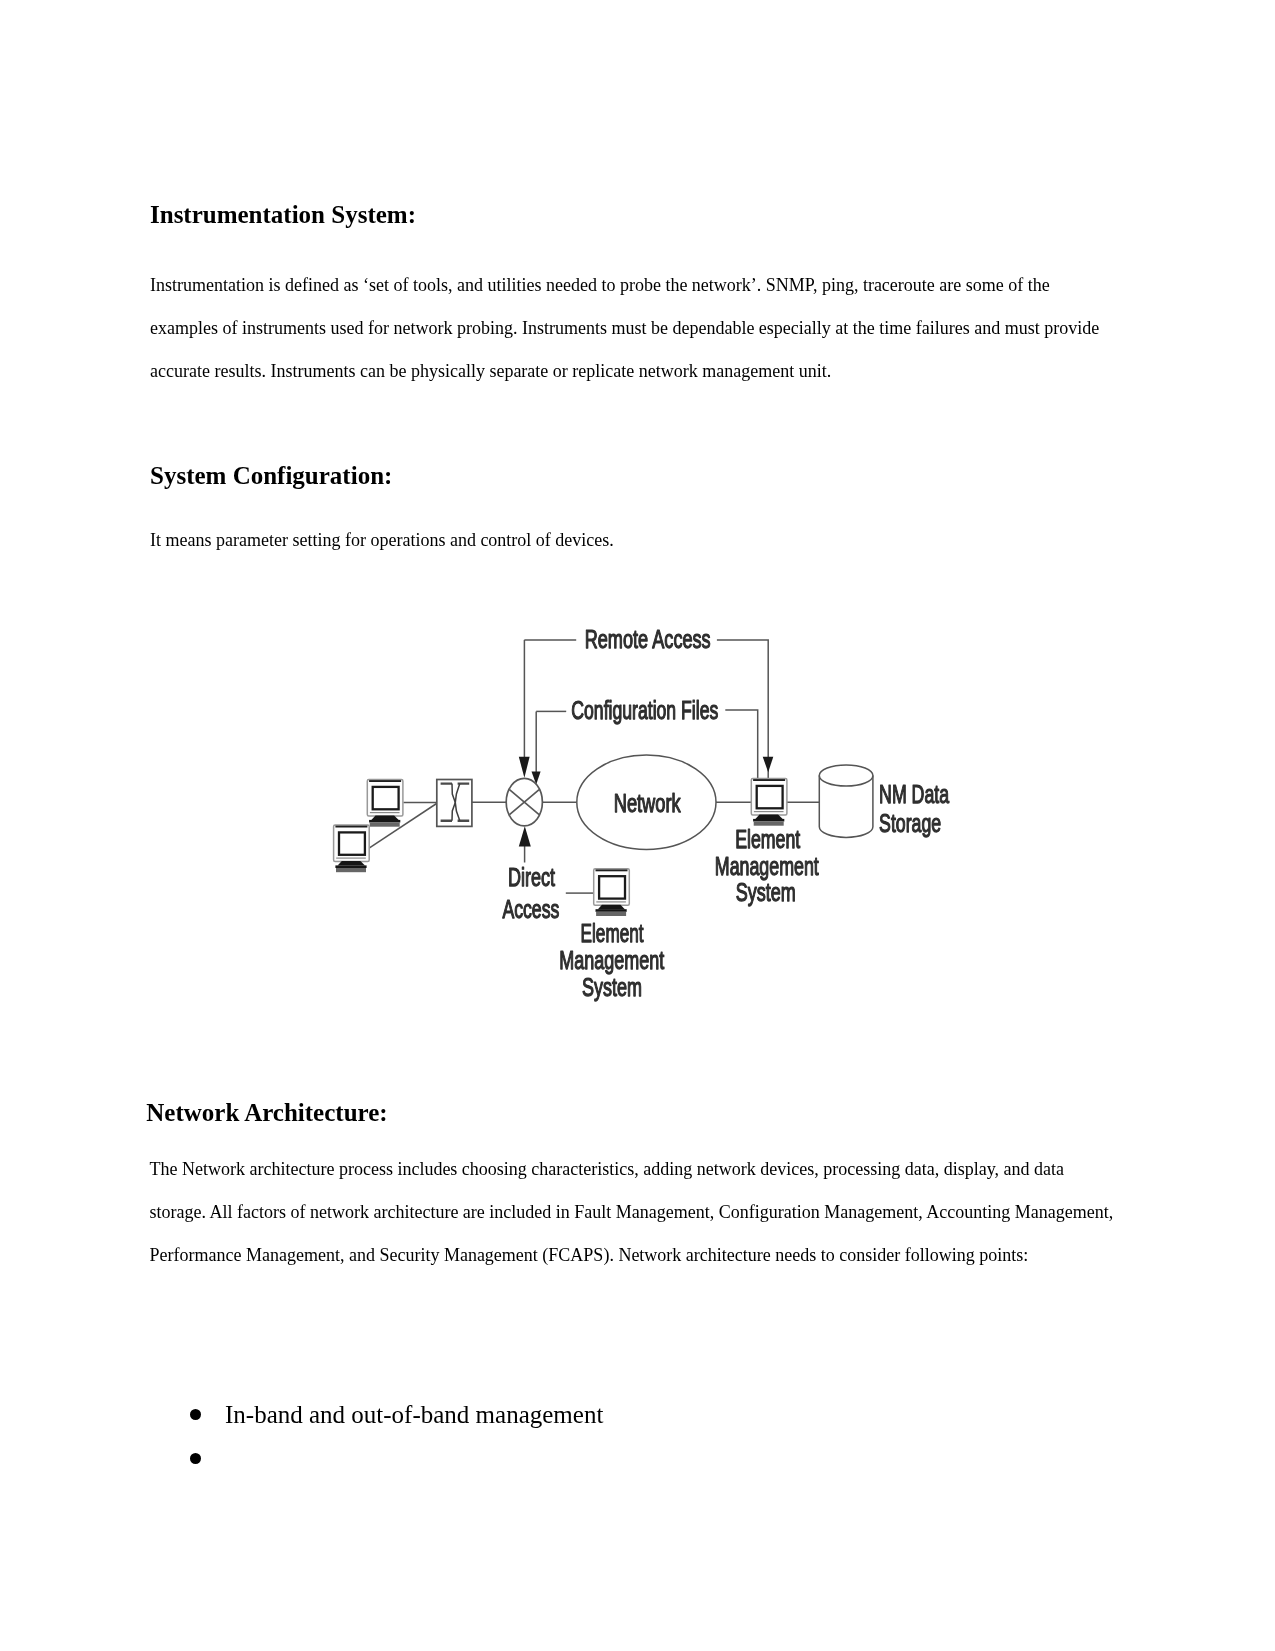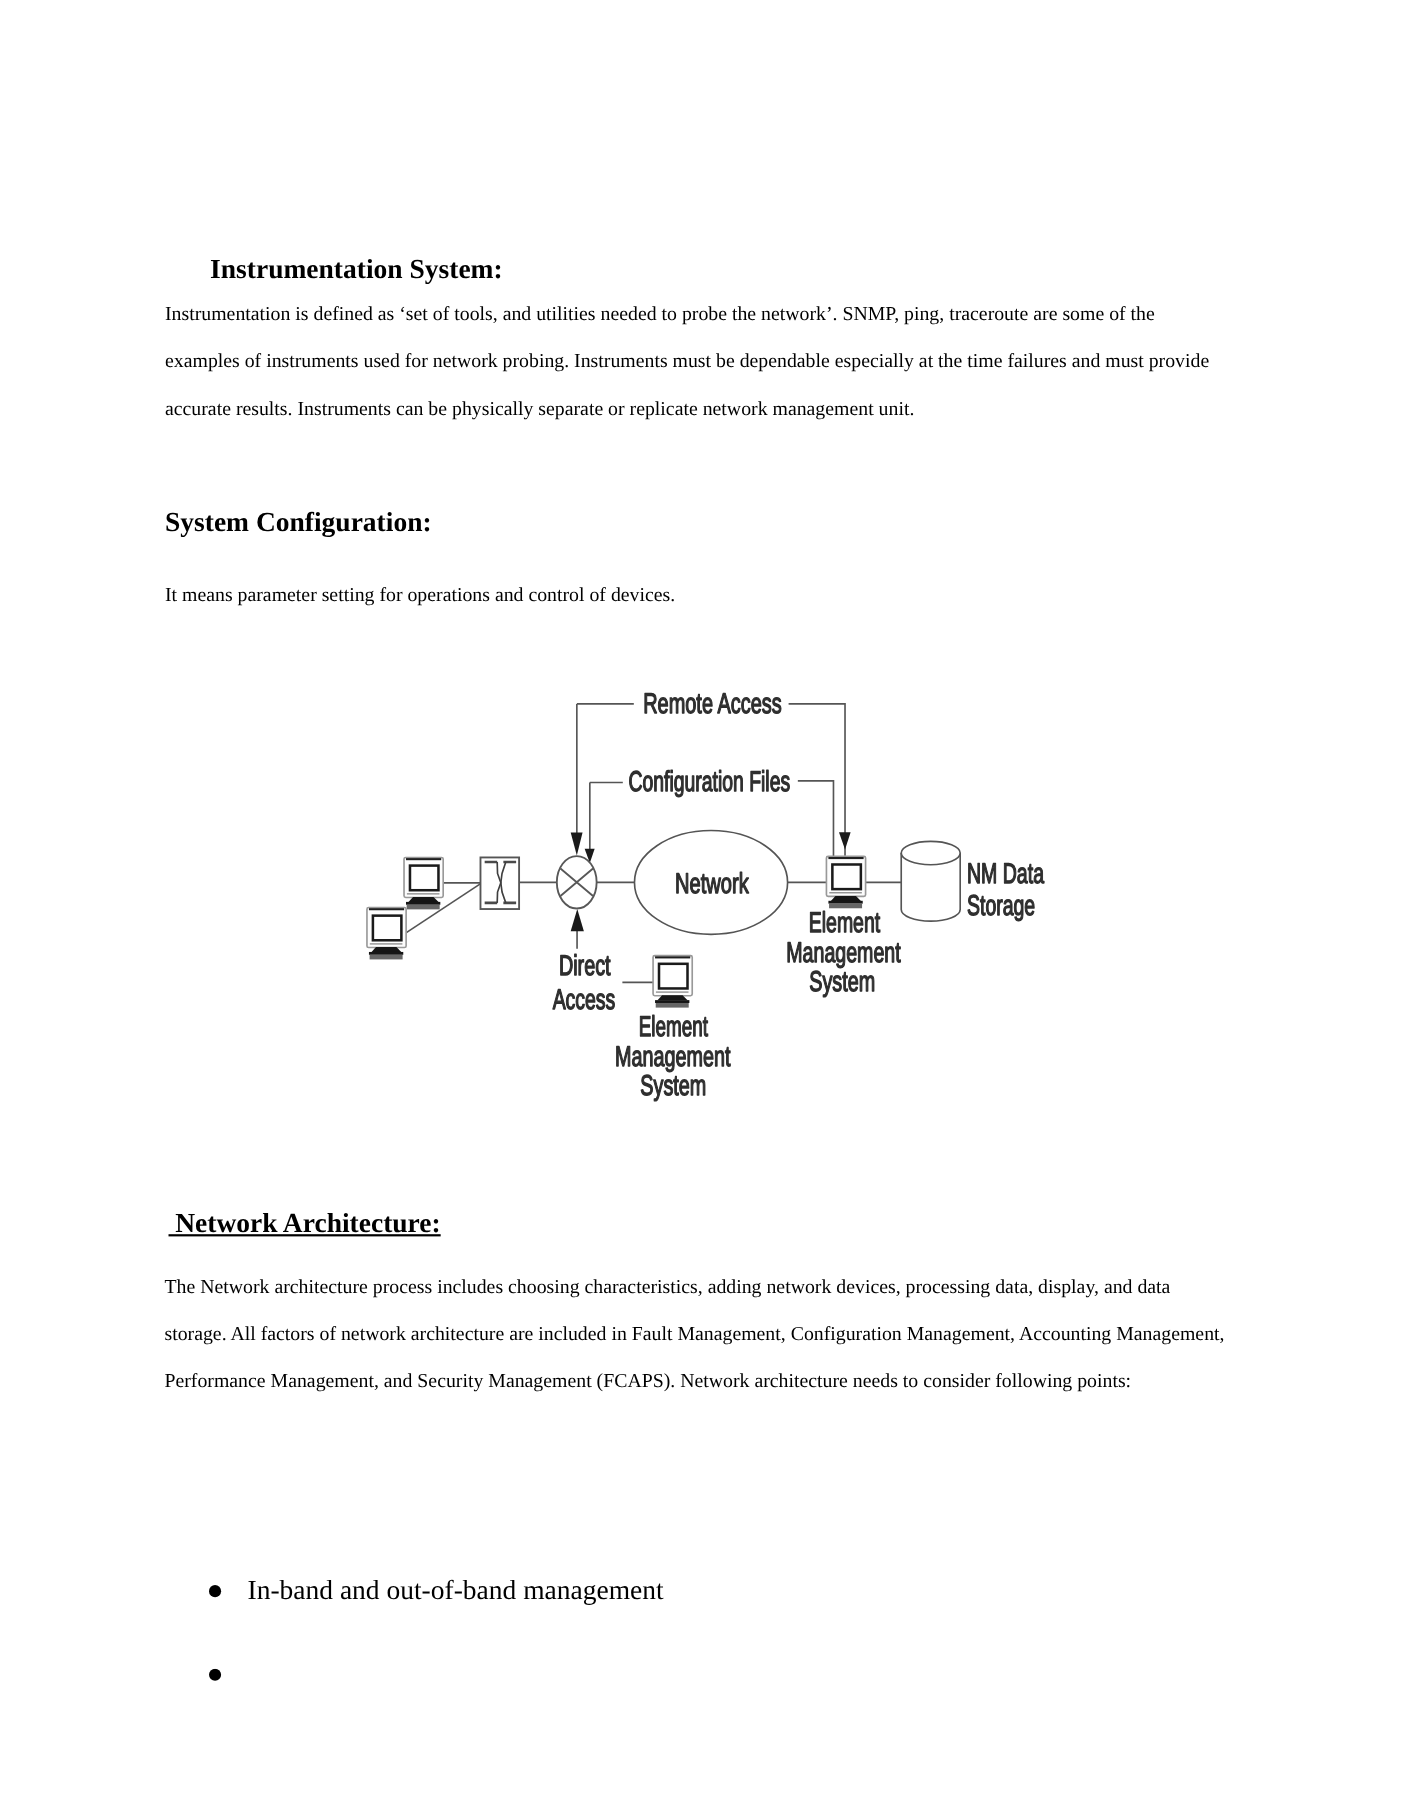--- a/index.html
+++ b/index.html
@@ -4,33 +4,33 @@
 <title>Network Management Document Page</title>
 <style>
   html,body{margin:0;padding:0;background:#fff;}
   body{width:1275px;height:1651px;font-family:"Liberation Serif",serif;color:#000;
        -webkit-font-smoothing:antialiased;}
   .page{position:relative;width:1275px;height:1651px;background:#ffffff;overflow:hidden;transform:translateZ(0);}
   .blk{position:absolute;transform:translateZ(0);}
   .heading{font-size:25px;font-weight:bold;line-height:28px;letter-spacing:0px;}
   .para{font-size:18px;line-height:43.1px;text-align:left;}
   .bullets{list-style:none;margin:0;padding:0;}
-  .bullets li{font-size:25px;line-height:44px;position:relative;padding-left:75px;margin-top:32px;}
+  .bullets li{font-size:25px;line-height:44px;position:relative;padding-left:75px;}
   .bullets li .bul{position:absolute;left:39.8px;top:16.2px;width:11px;height:11px;border-radius:50%;background:#000;font-size:0;line-height:0;}
   
   .figure{position:absolute;filter:blur(0.45px);}
   svg{display:block;}
   text{font-family:"Liberation Sans",sans-serif;fill:#2e2e2e;font-size:26px;stroke:#2e2e2e;stroke-width:1.25;paint-order:stroke fill;stroke-linejoin:round;}
 </style>
 </head>
 <body>
 
 <div class="page">
 
-  <h2 class="blk heading" style="left:150px;top:211px;margin-left:41px;">Instrumentation System:</h2>
+  <h2 class="blk heading" style="left:150px;top:180px;">Instrumentation System:</h2>
 
   <p class="blk para" style="left:150px;top:245.6px;width:970px;">Instrumentation is defined as ‘set of tools, and utilities needed to probe the network’. SNMP, ping, traceroute are some of the examples of instruments used for network probing. Instruments must be dependable especially at the time failures and must provide accurate results. Instruments can be physically separate or replicate network management unit.</p>
 
   <h2 class="blk heading" style="left:150px;top:441px;">System Configuration:</h2>
 
   <p class="blk para" style="left:150px;top:502.8px;width:970px;margin-top:16px;">It means parameter setting for operations and control of devices.</p>
 
   <div class="figure" style="left:320px;top:612px;width:660px;height:400px;">
     <svg width="660" height="400" viewBox="320 600 660 400">
       <defs>
@@ -117,21 +117,21 @@
         <text lengthAdjust="spacingAndGlyphs" x="582.1" y="983.5" textLength="60">System</text>
         <text lengthAdjust="spacingAndGlyphs" x="735.2" y="835.5" textLength="65">Element</text>
         <text lengthAdjust="spacingAndGlyphs" x="714.8" y="862.5" textLength="104">Management</text>
         <text lengthAdjust="spacingAndGlyphs" x="735.7" y="888.5" textLength="60">System</text>
         <text lengthAdjust="spacingAndGlyphs" x="879.1" y="790.5" textLength="70">NM Data</text>
         <text lengthAdjust="spacingAndGlyphs" x="879.1" y="819.6" textLength="62">Storage</text>
       </g>
     </svg>
   </div>
 
-  <h2 class="blk heading" style="left:153px;top:1078.6px;white-space:pre;text-decoration:underline;"> Network Architecture:</h2>
+  <h2 class="blk heading" style="left:140px;top:1078.6px;white-space:pre;"> Network Architecture:</h2>
 
   <p class="blk para" style="left:149.5px;top:1129.8px;width:970px;">The Network architecture process includes choosing characteristics, adding network devices, processing data, display, and data storage. All factors of network architecture are included in Fault Management, Configuration Management, Accounting Management, Performance Management, and Security Management (FCAPS). Network architecture needs to consider following points:</p>
 
   <ul class="blk bullets" style="left:150px;top:1393px;width:970px;">
     <li><span class="bul">●</span><span>In-band and out-of-band management</span></li>
     <li><span class="bul">●</span></li>
   </ul>
 
 </div>
 

